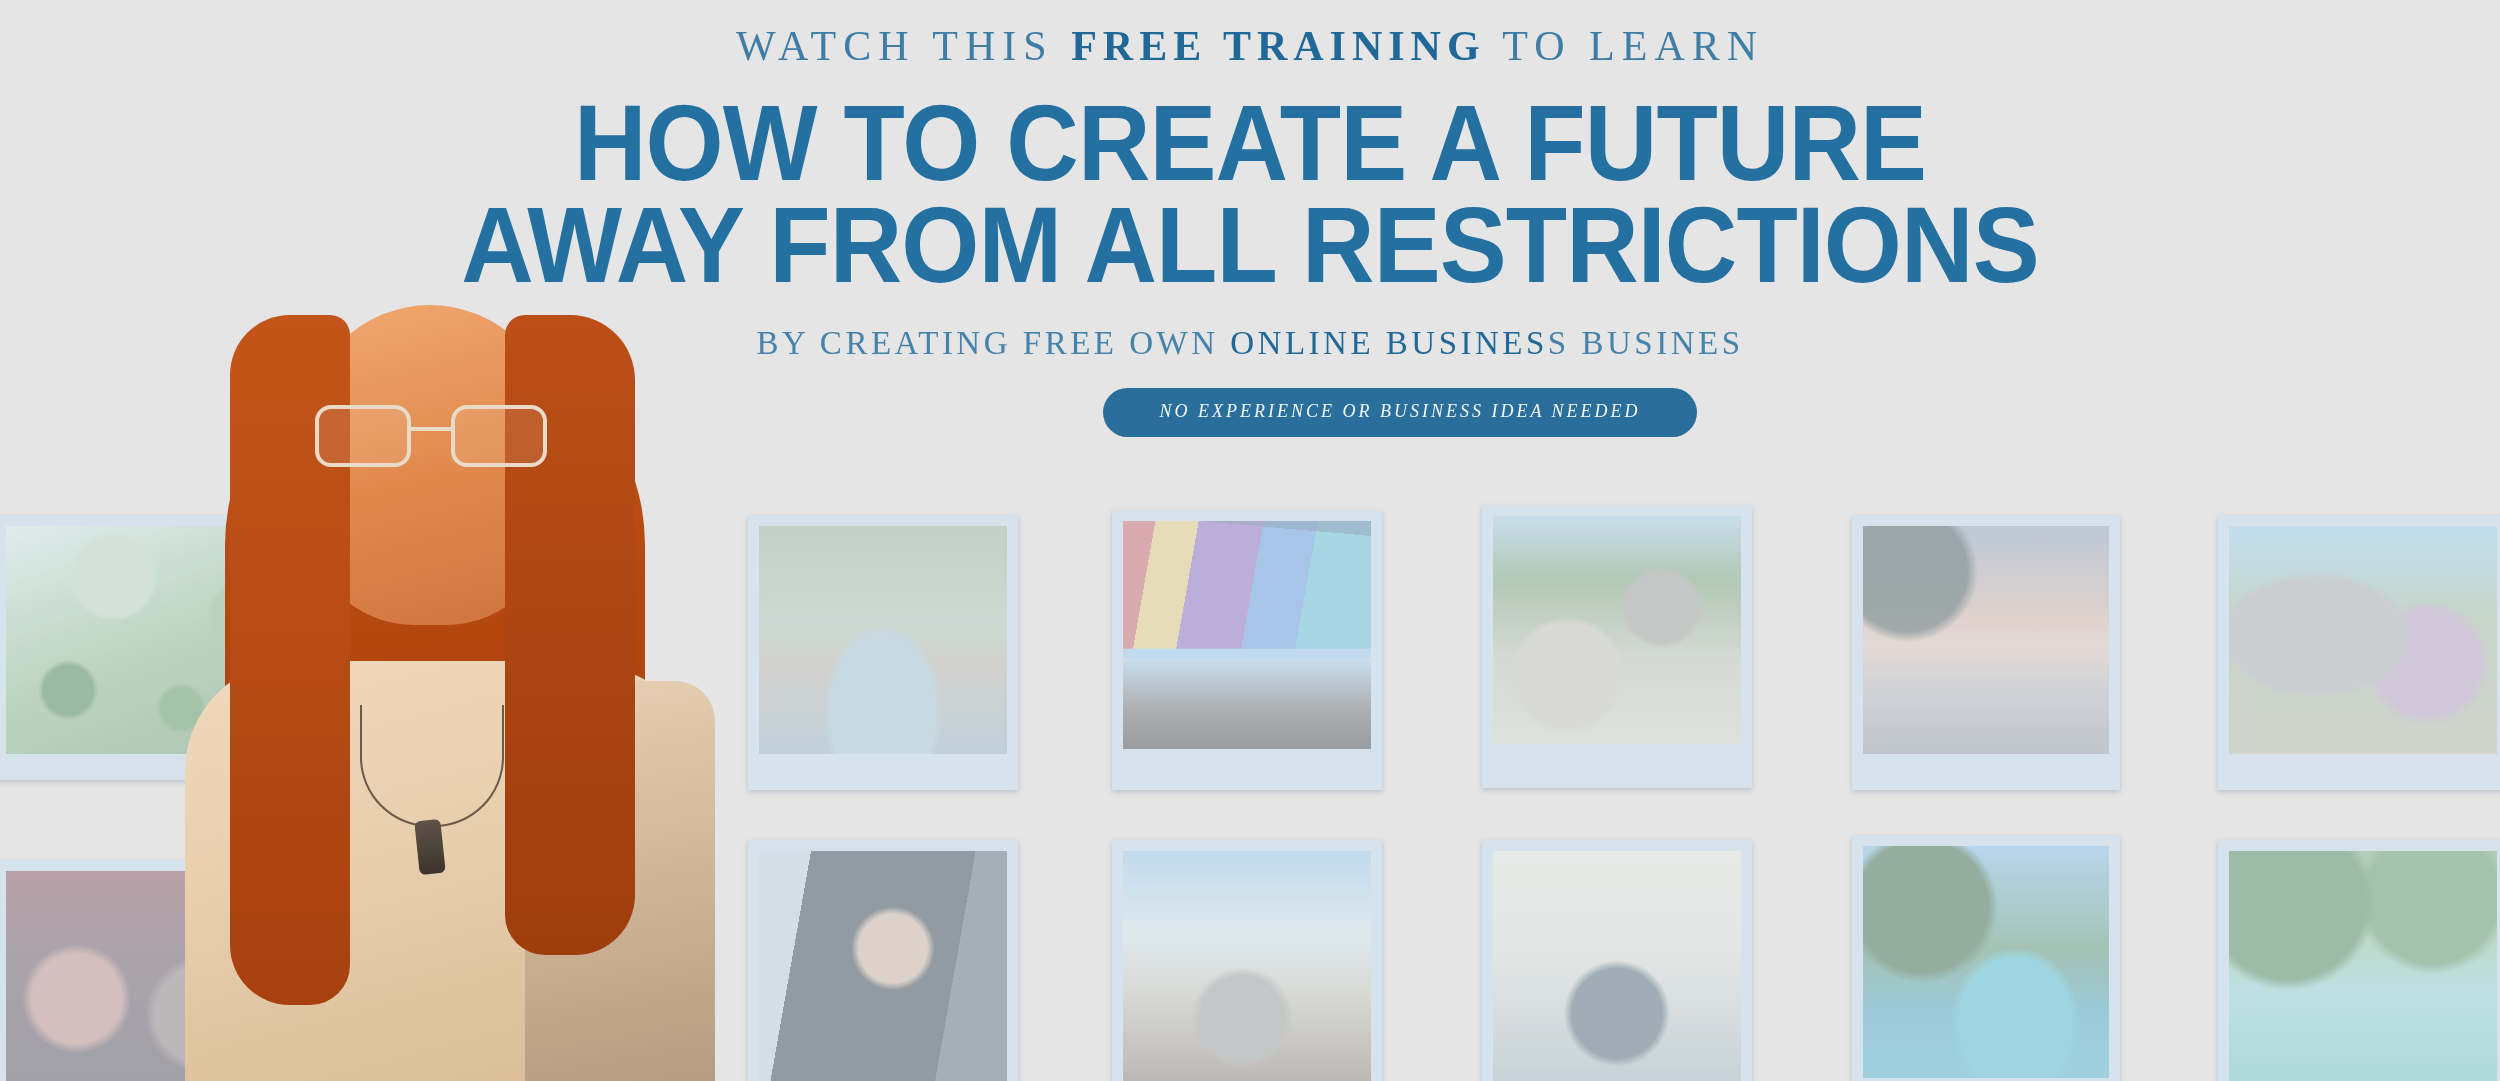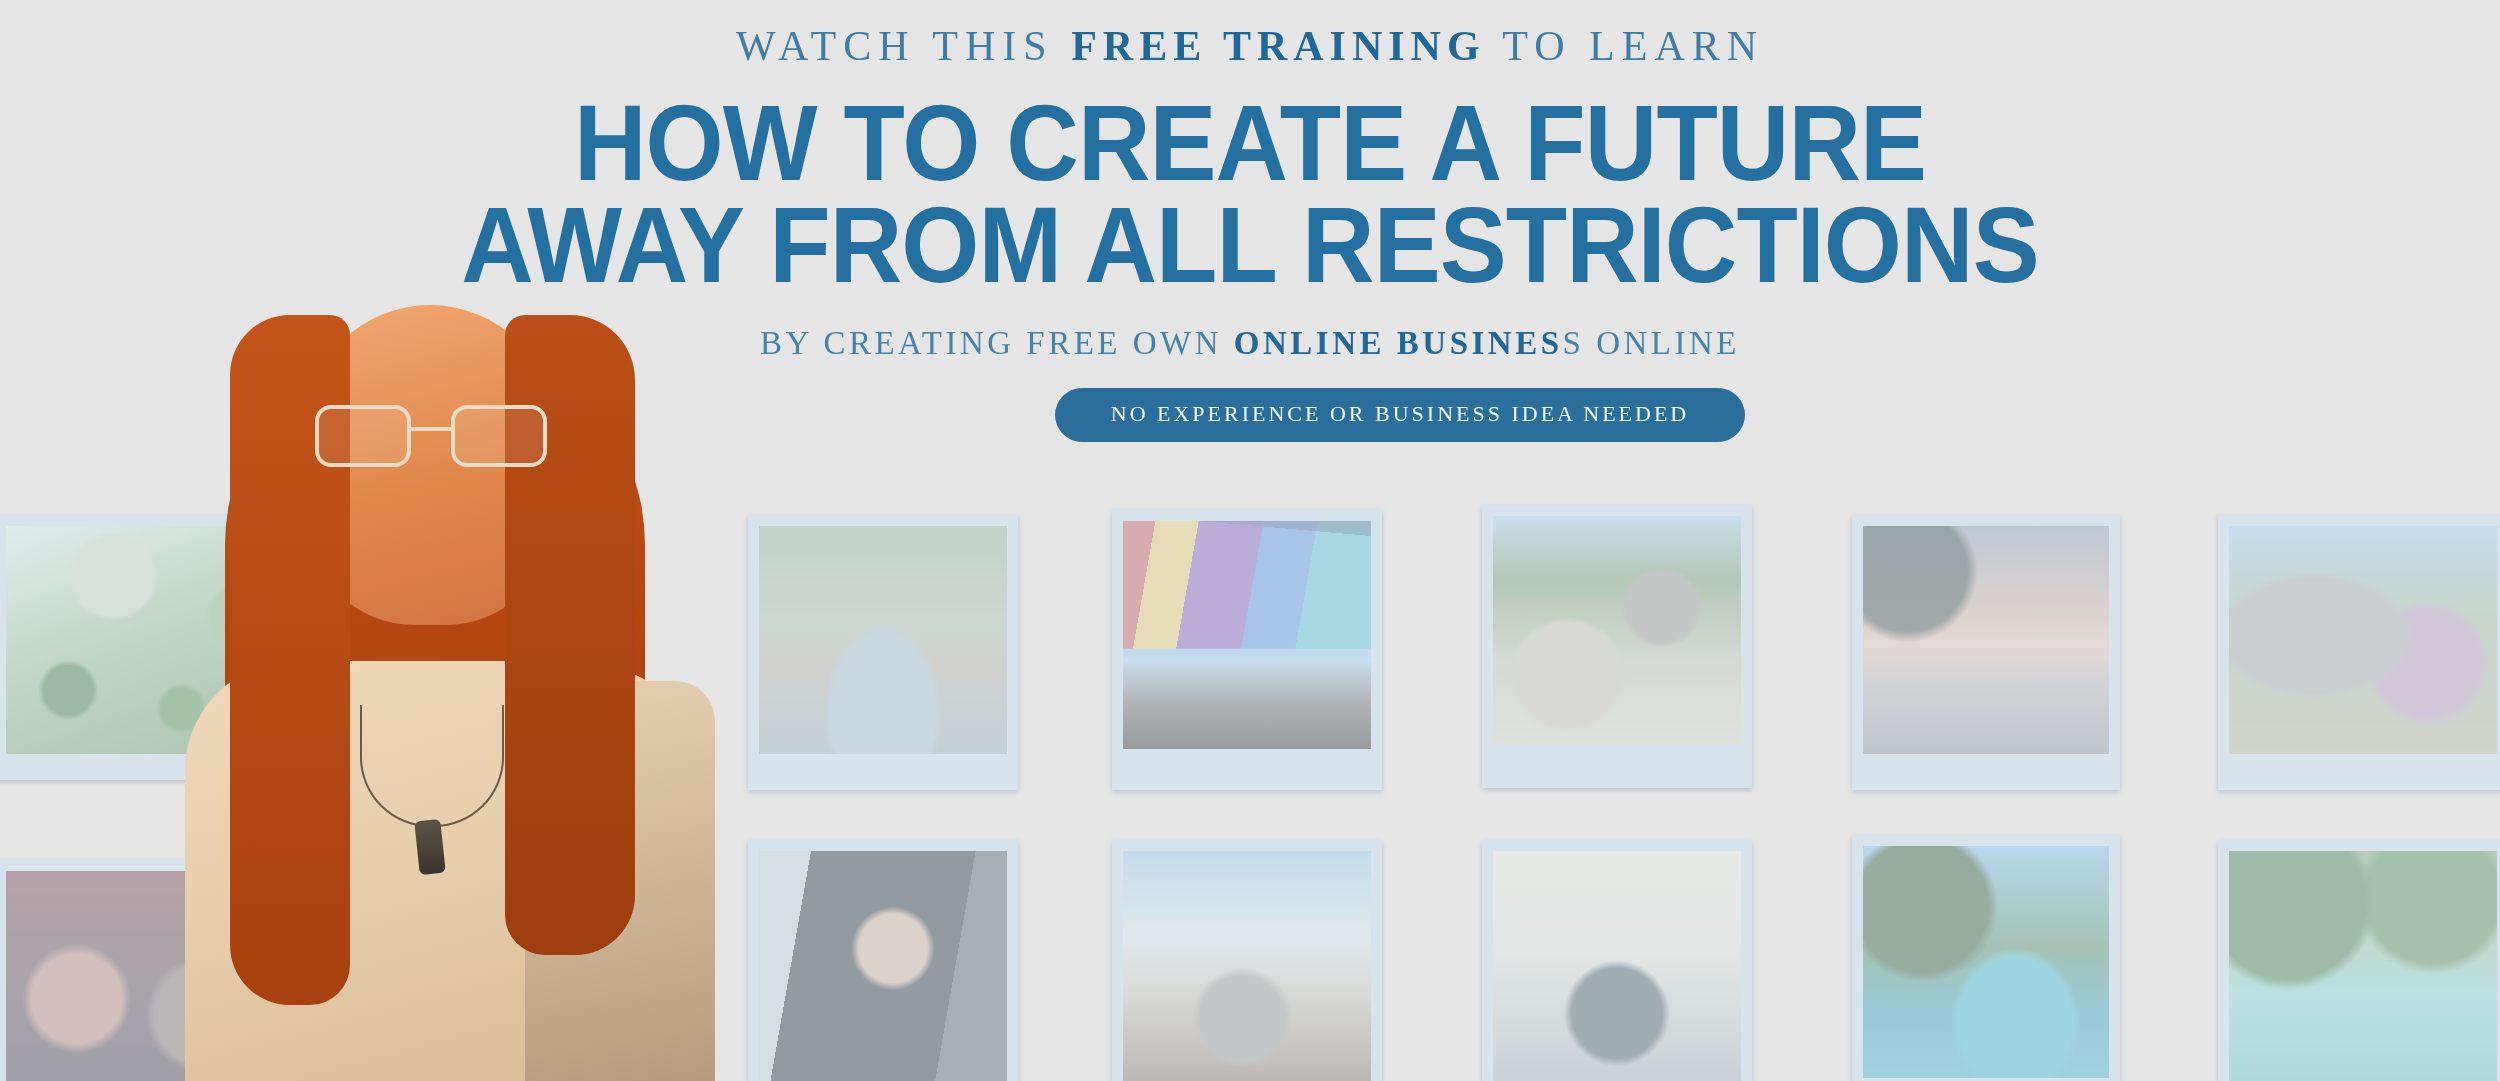--- a/index.html
+++ b/index.html
@@ -290,21 +290,21 @@
   .subline {
     margin: 30px 0 0 0;
     font-family: "Liberation Serif", serif;
     font-size: 33px;
     letter-spacing: 3.5px;
     color: #4683ab;
     font-weight: 400;
     white-space: nowrap;
   }
   .subline .em {
-    font-weight: 700;
+    font-weight: 400;
     color: #1f6898;
     margin-top: 16px;
   }
   .subline2 {
     margin: 9px 0 0 0;
     font-family: "Liberation Serif", serif;
     font-size: 33px;
     letter-spacing: 3.5px;
     color: #1f6898;
     font-weight: 700;
@@ -315,27 +315,28 @@
     margin: 26px 0 0 0;
     display: flex;
     justify-content: center;
     padding-left: 300px;
   }
   .badge {
     display: inline-block;
     background: #2a6f9c;
     color: #f4f8fb;
     font-family: "Liberation Serif", serif;
-    font-size: 22px;
+    font-size: 18px;
     letter-spacing: 3px;
     padding: 13px 56px 15px 56px;
     border-radius: 40px;
     white-space: nowrap;
     border: none;
     cursor: pointer;
+    font-style: italic;
   }
 </style>
 </head>
 <body>
 
 <div class="hero">
 
   <div class="photo-wall">
 
     <div class="polaroid row1" style="left:-5px;  top:10px;  width:305px; height:265px;">
@@ -424,21 +425,21 @@
 
   <div class="copy">
 
     <p class="eyebrow"><span>WATCH THIS </span><span class="em">FREE TRAINING</span><span> TO LEARN</span></p>
 
     <h1 class="headline">
       <span class="l1">HOW TO CREATE A FUTURE</span>
       <span class="l2">AWAY FROM ALL RESTRICTIONS</span>
     </h1>
 
-    <p class="subline"><span>BY CREATING FREE OWN </span><span class="em">ONLINE BUSINES</span><span>S ONLINE</span></p>
+    <p class="subline"><span>BY CREATING FREE OWN </span><span class="em">ONLINE BUSINES</span><span>S BUSINES</span></p>
 
 
     <div class="badge-row">
       <span class="badge">NO EXPERIENCE OR BUSINESS IDEA NEEDED</span>
     </div>
 
   </div>
 
 </div>
 

